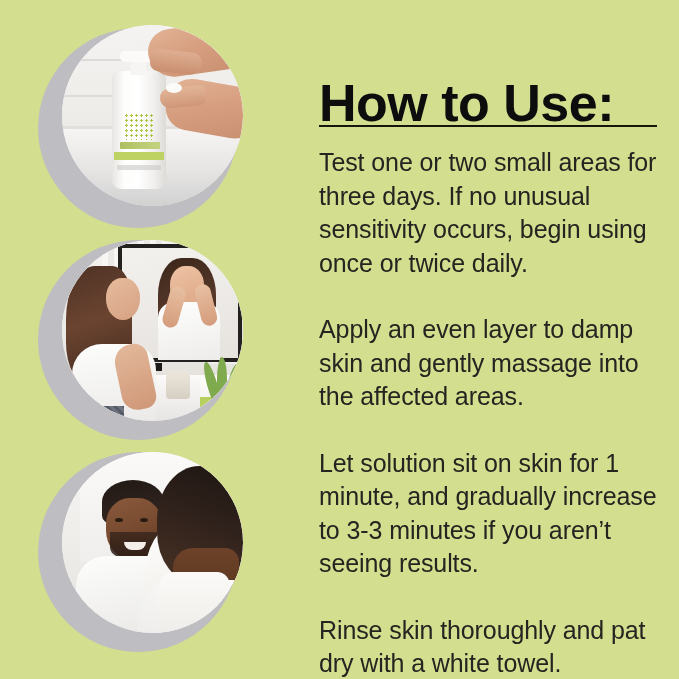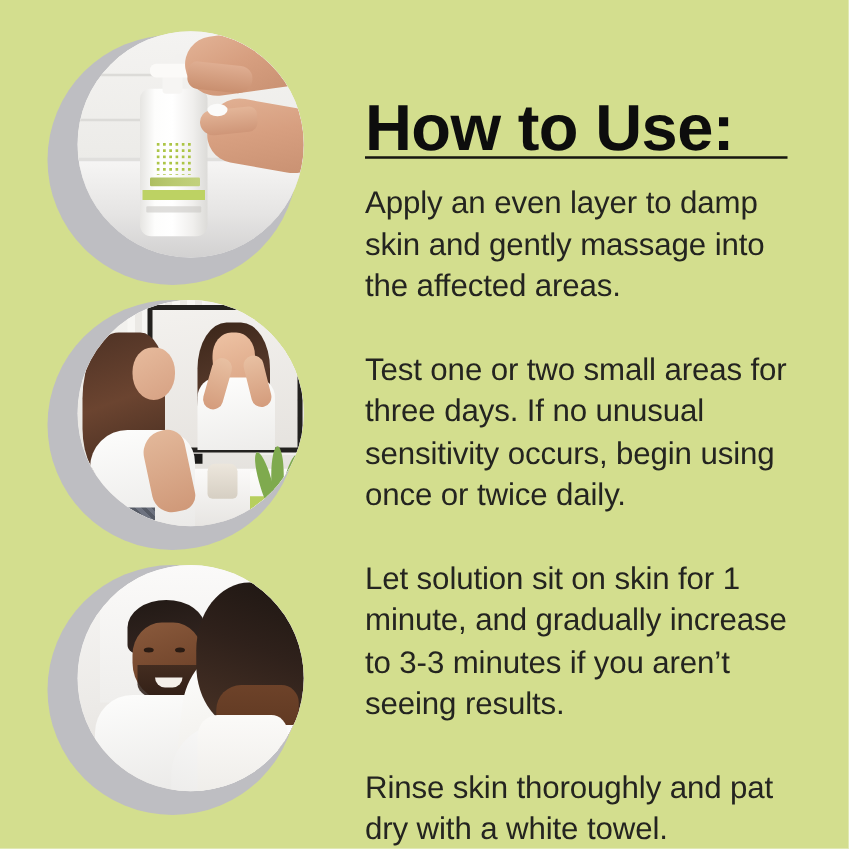--- a/index.html
+++ b/index.html
@@ -298,21 +298,21 @@
   }
   .p3-towel2 {
     position:absolute; left:96px; top:120px; width:72px; height:78px;
     background: linear-gradient(180deg,#fbfaf8,#eceae6);
     border-radius: 22% 18% 10% 26%;
   }
 
   
   #content {
     position: absolute;
-    left: 292px;
+    left: 319px;
     top: 0;
     width: 346px;
     height: 679px;
   }
   #page-title {
     position: absolute;
     left: 0;
     top: 40px;
     font-size: 52px;
     line-height: 56px;
@@ -429,20 +429,20 @@
         <div class="p3-towel2"></div>
       </div>
     </div>
   </div>
 
   <div id="content">
     <h1 id="page-title">How to Use:</h1>
     <div id="title-divider"></div>
 
     <div id="steps">
+      <p class="step">Test one or two small areas for three days. If no unusual sensitivity occurs, begin using once or twice daily.</p>
       <p class="step">Apply an even layer to damp skin and gently massage into the affected areas.</p>
-      <p class="step">Test one or two small areas for three days. If no unusual sensitivity occurs, begin using once or twice daily.</p>
       <p class="step">Let solution sit on skin for 1 minute, and gradually increase to 3-3 minutes if you aren’t seeing results.</p>
       <p class="step">Rinse skin thoroughly and pat dry with a white towel.</p>
     </div>
   </div>
 
 </div>
 
 </body></html>

